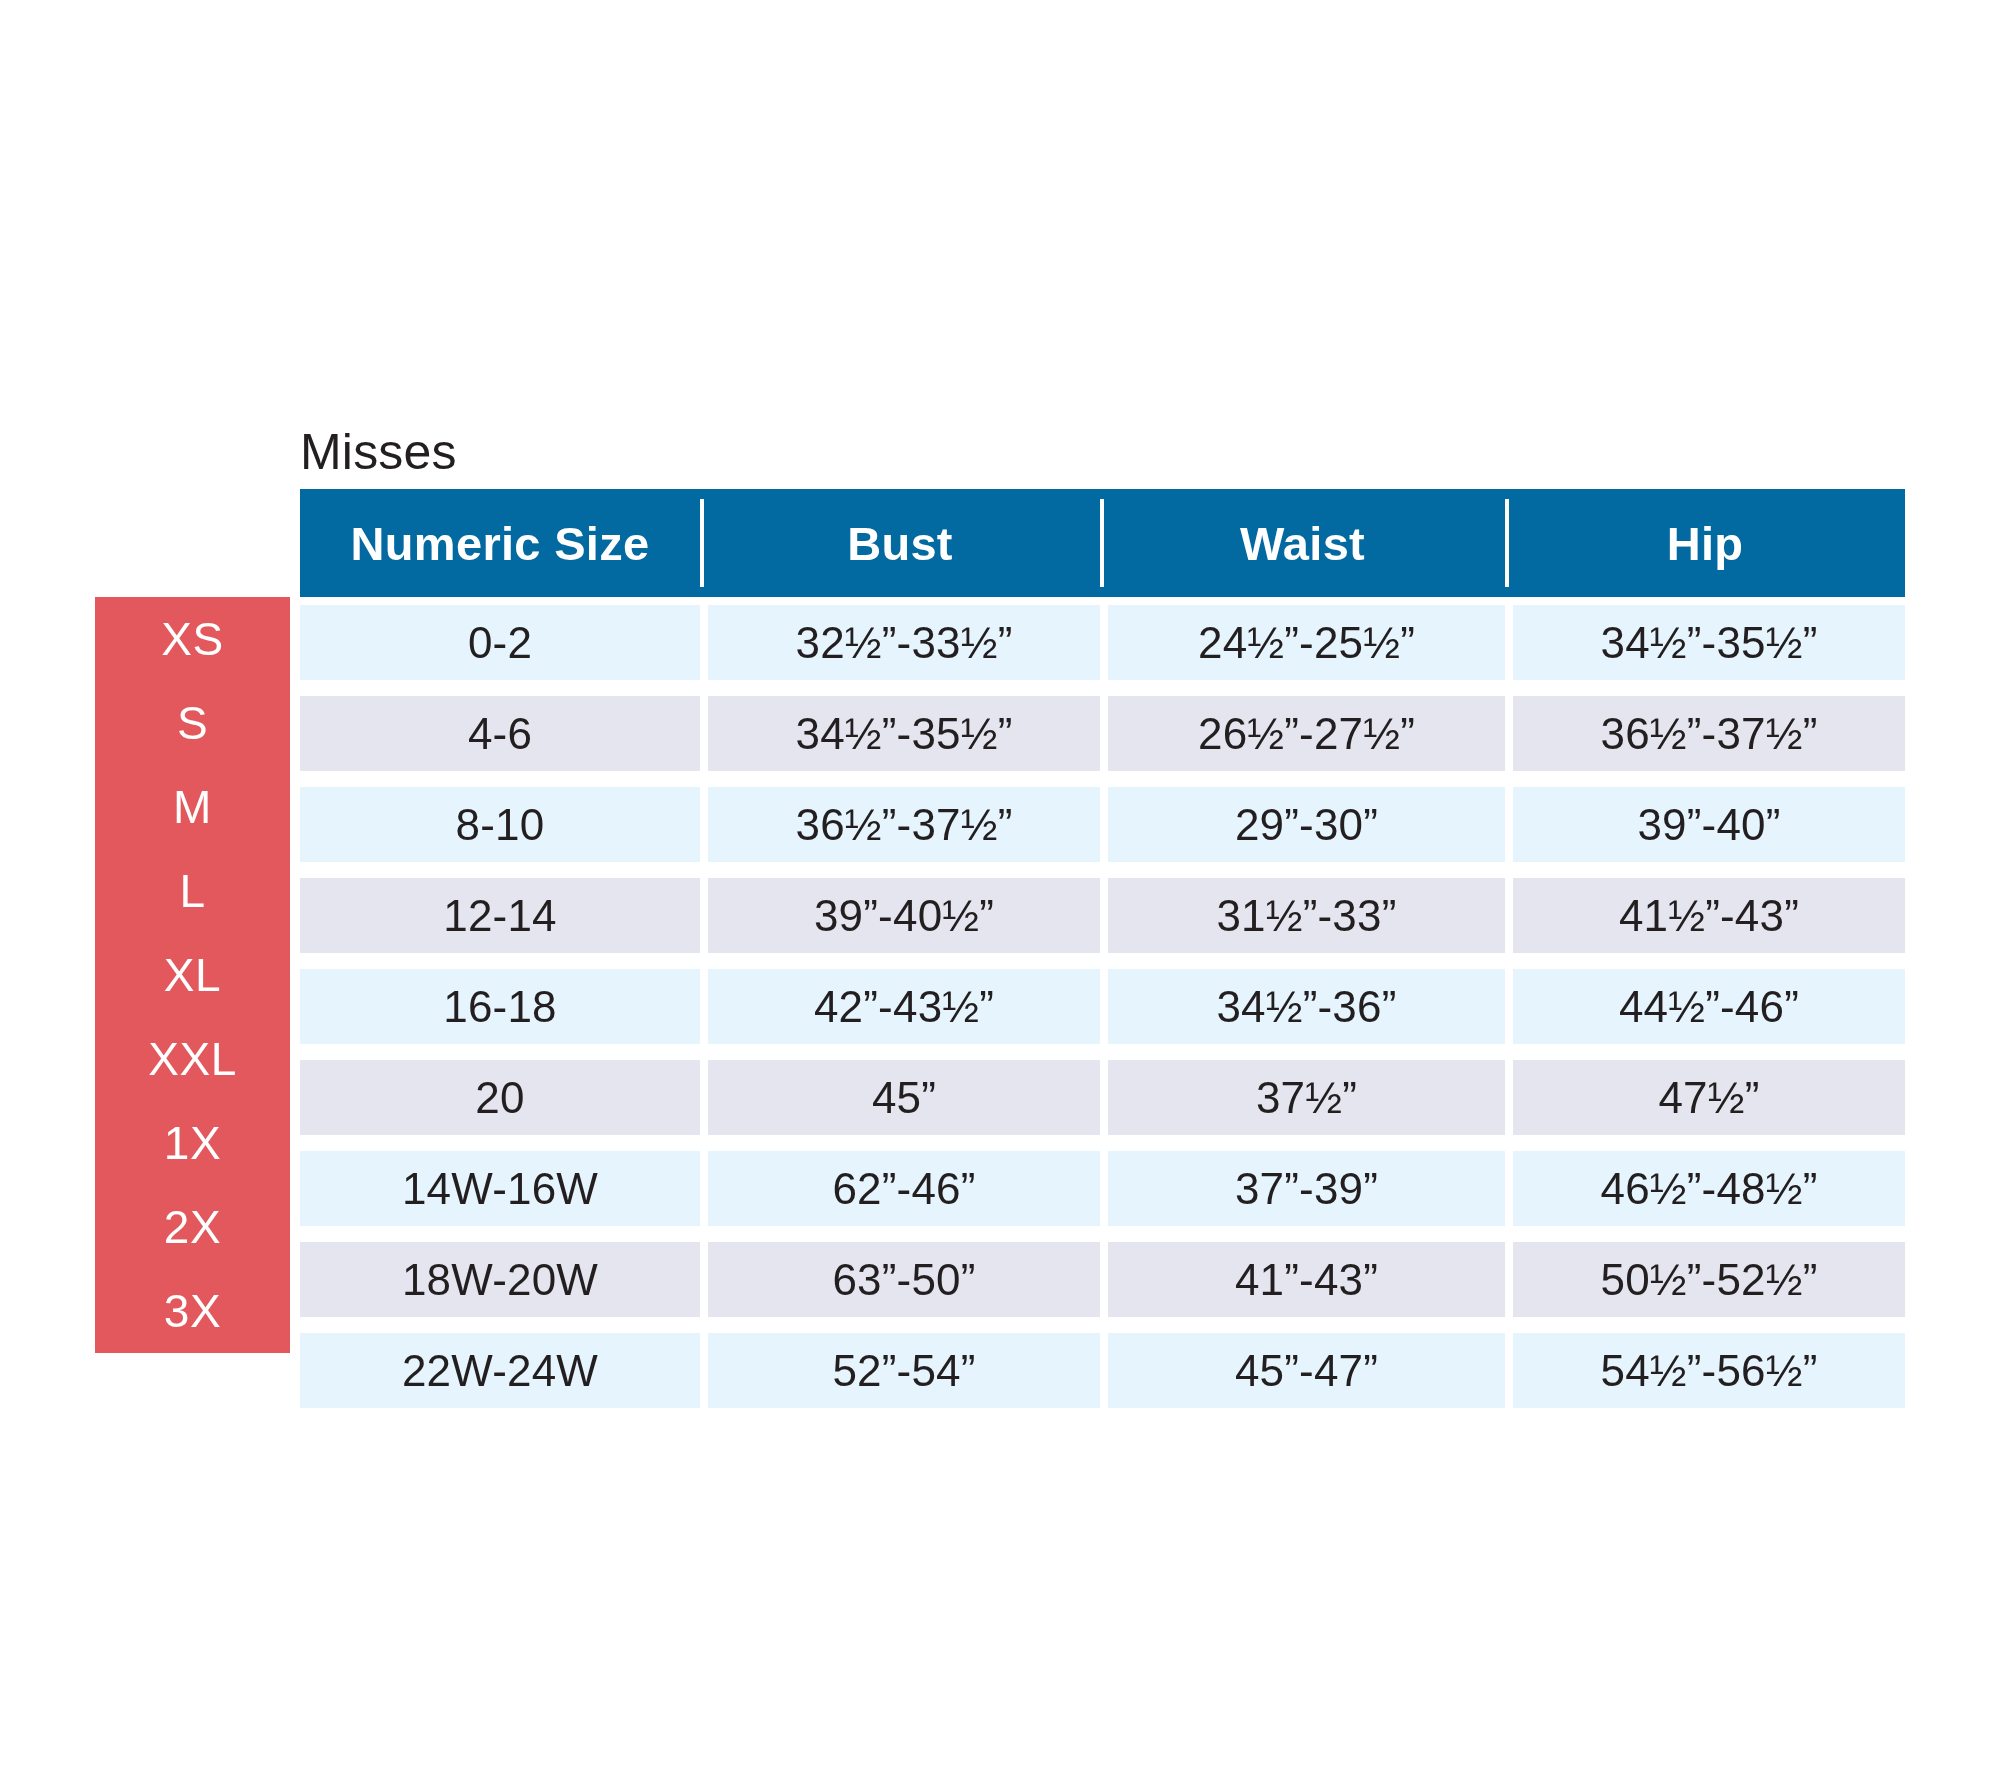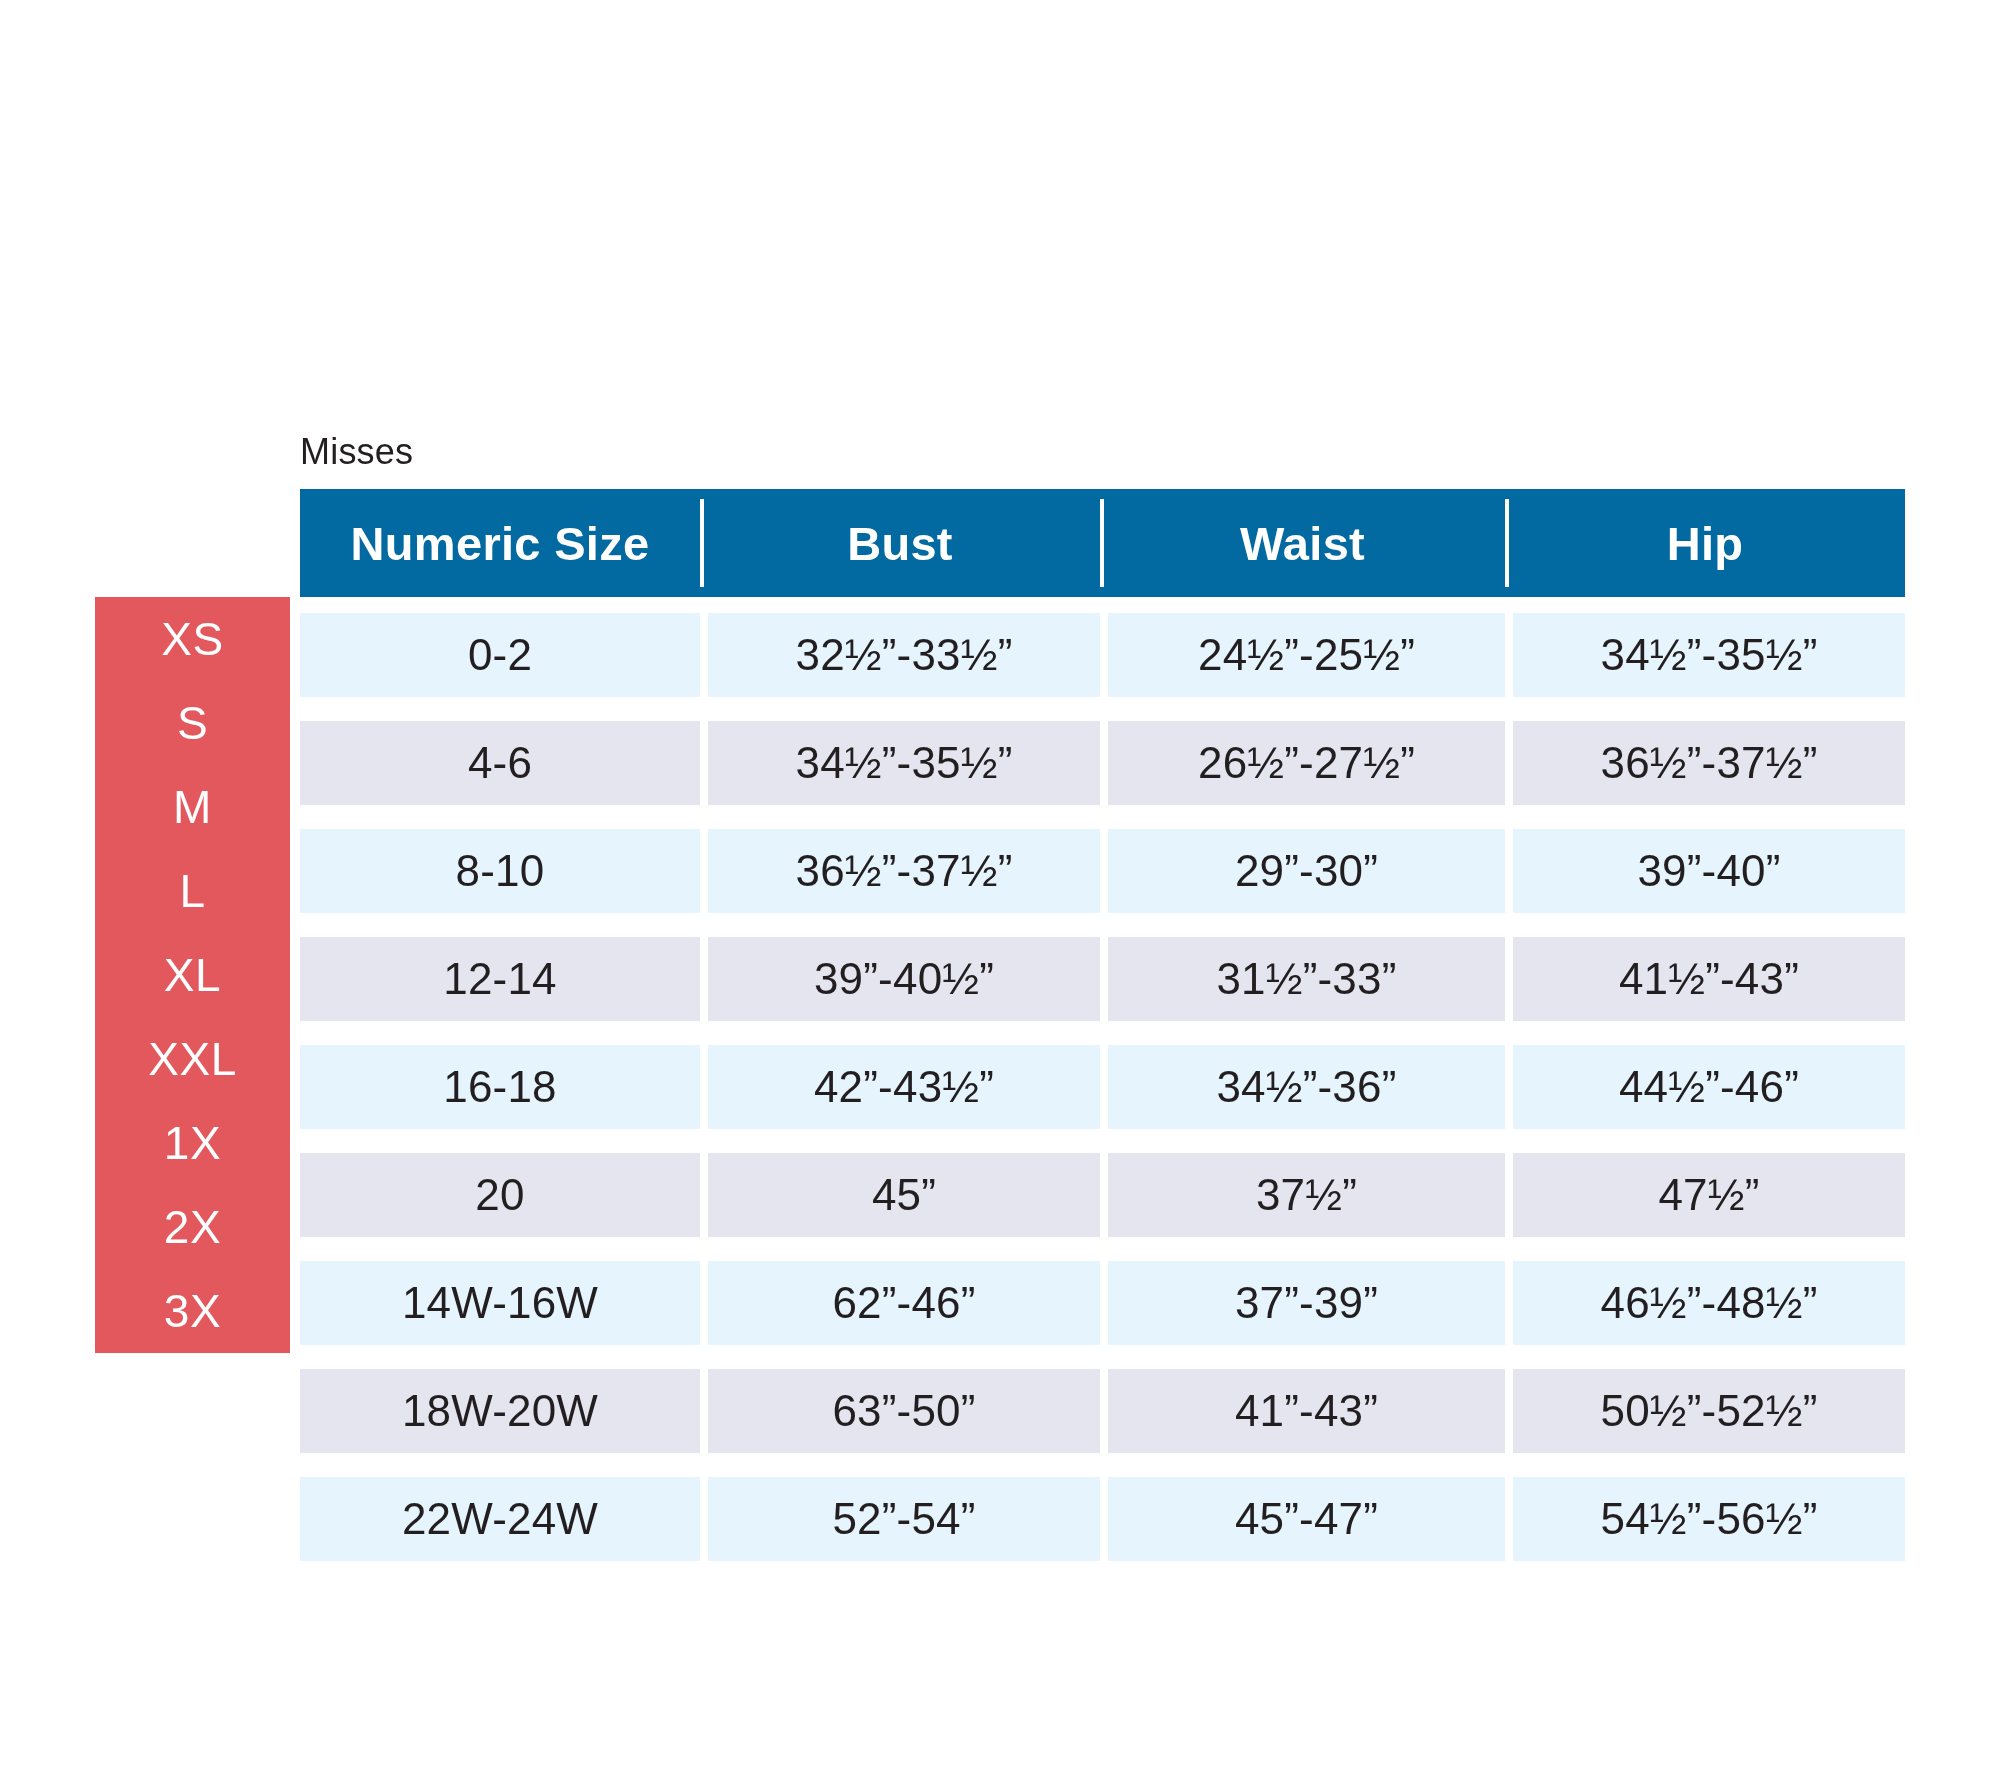--- a/index.html
+++ b/index.html
@@ -20,21 +20,21 @@
     width: 2000px;
     height: 1778px;
     background: #ffffff;
   }
 
   
   .chart-title {
     position: absolute;
     left: 300px;
     top: 424px;
-    font-size: 36px;
+    font-size: 50px;
     line-height: 56px;
     color: #231f20;
     font-weight: 400;
     letter-spacing: 0.2px;
     white-space: nowrap;
   }
 
   
   .size-col {
     position: absolute;
@@ -93,22 +93,22 @@
     position: absolute;
     left: 0;
     top: 10px;
     bottom: 10px;
     width: 4px;
     background: #ffffff;
   }
 
   
   .data-row {
-    height: 84px;
-    margin-top: 16px;
+    height: 75px;
+    margin-top: 8px;
     border-radius: 16px;
   }
   .data-row .cell {
     flex: 0 0 auto;
     display: flex;
     align-items: center;
     justify-content: center;
     font-size: 44px;
     color: #231f20;
     font-weight: 400;

